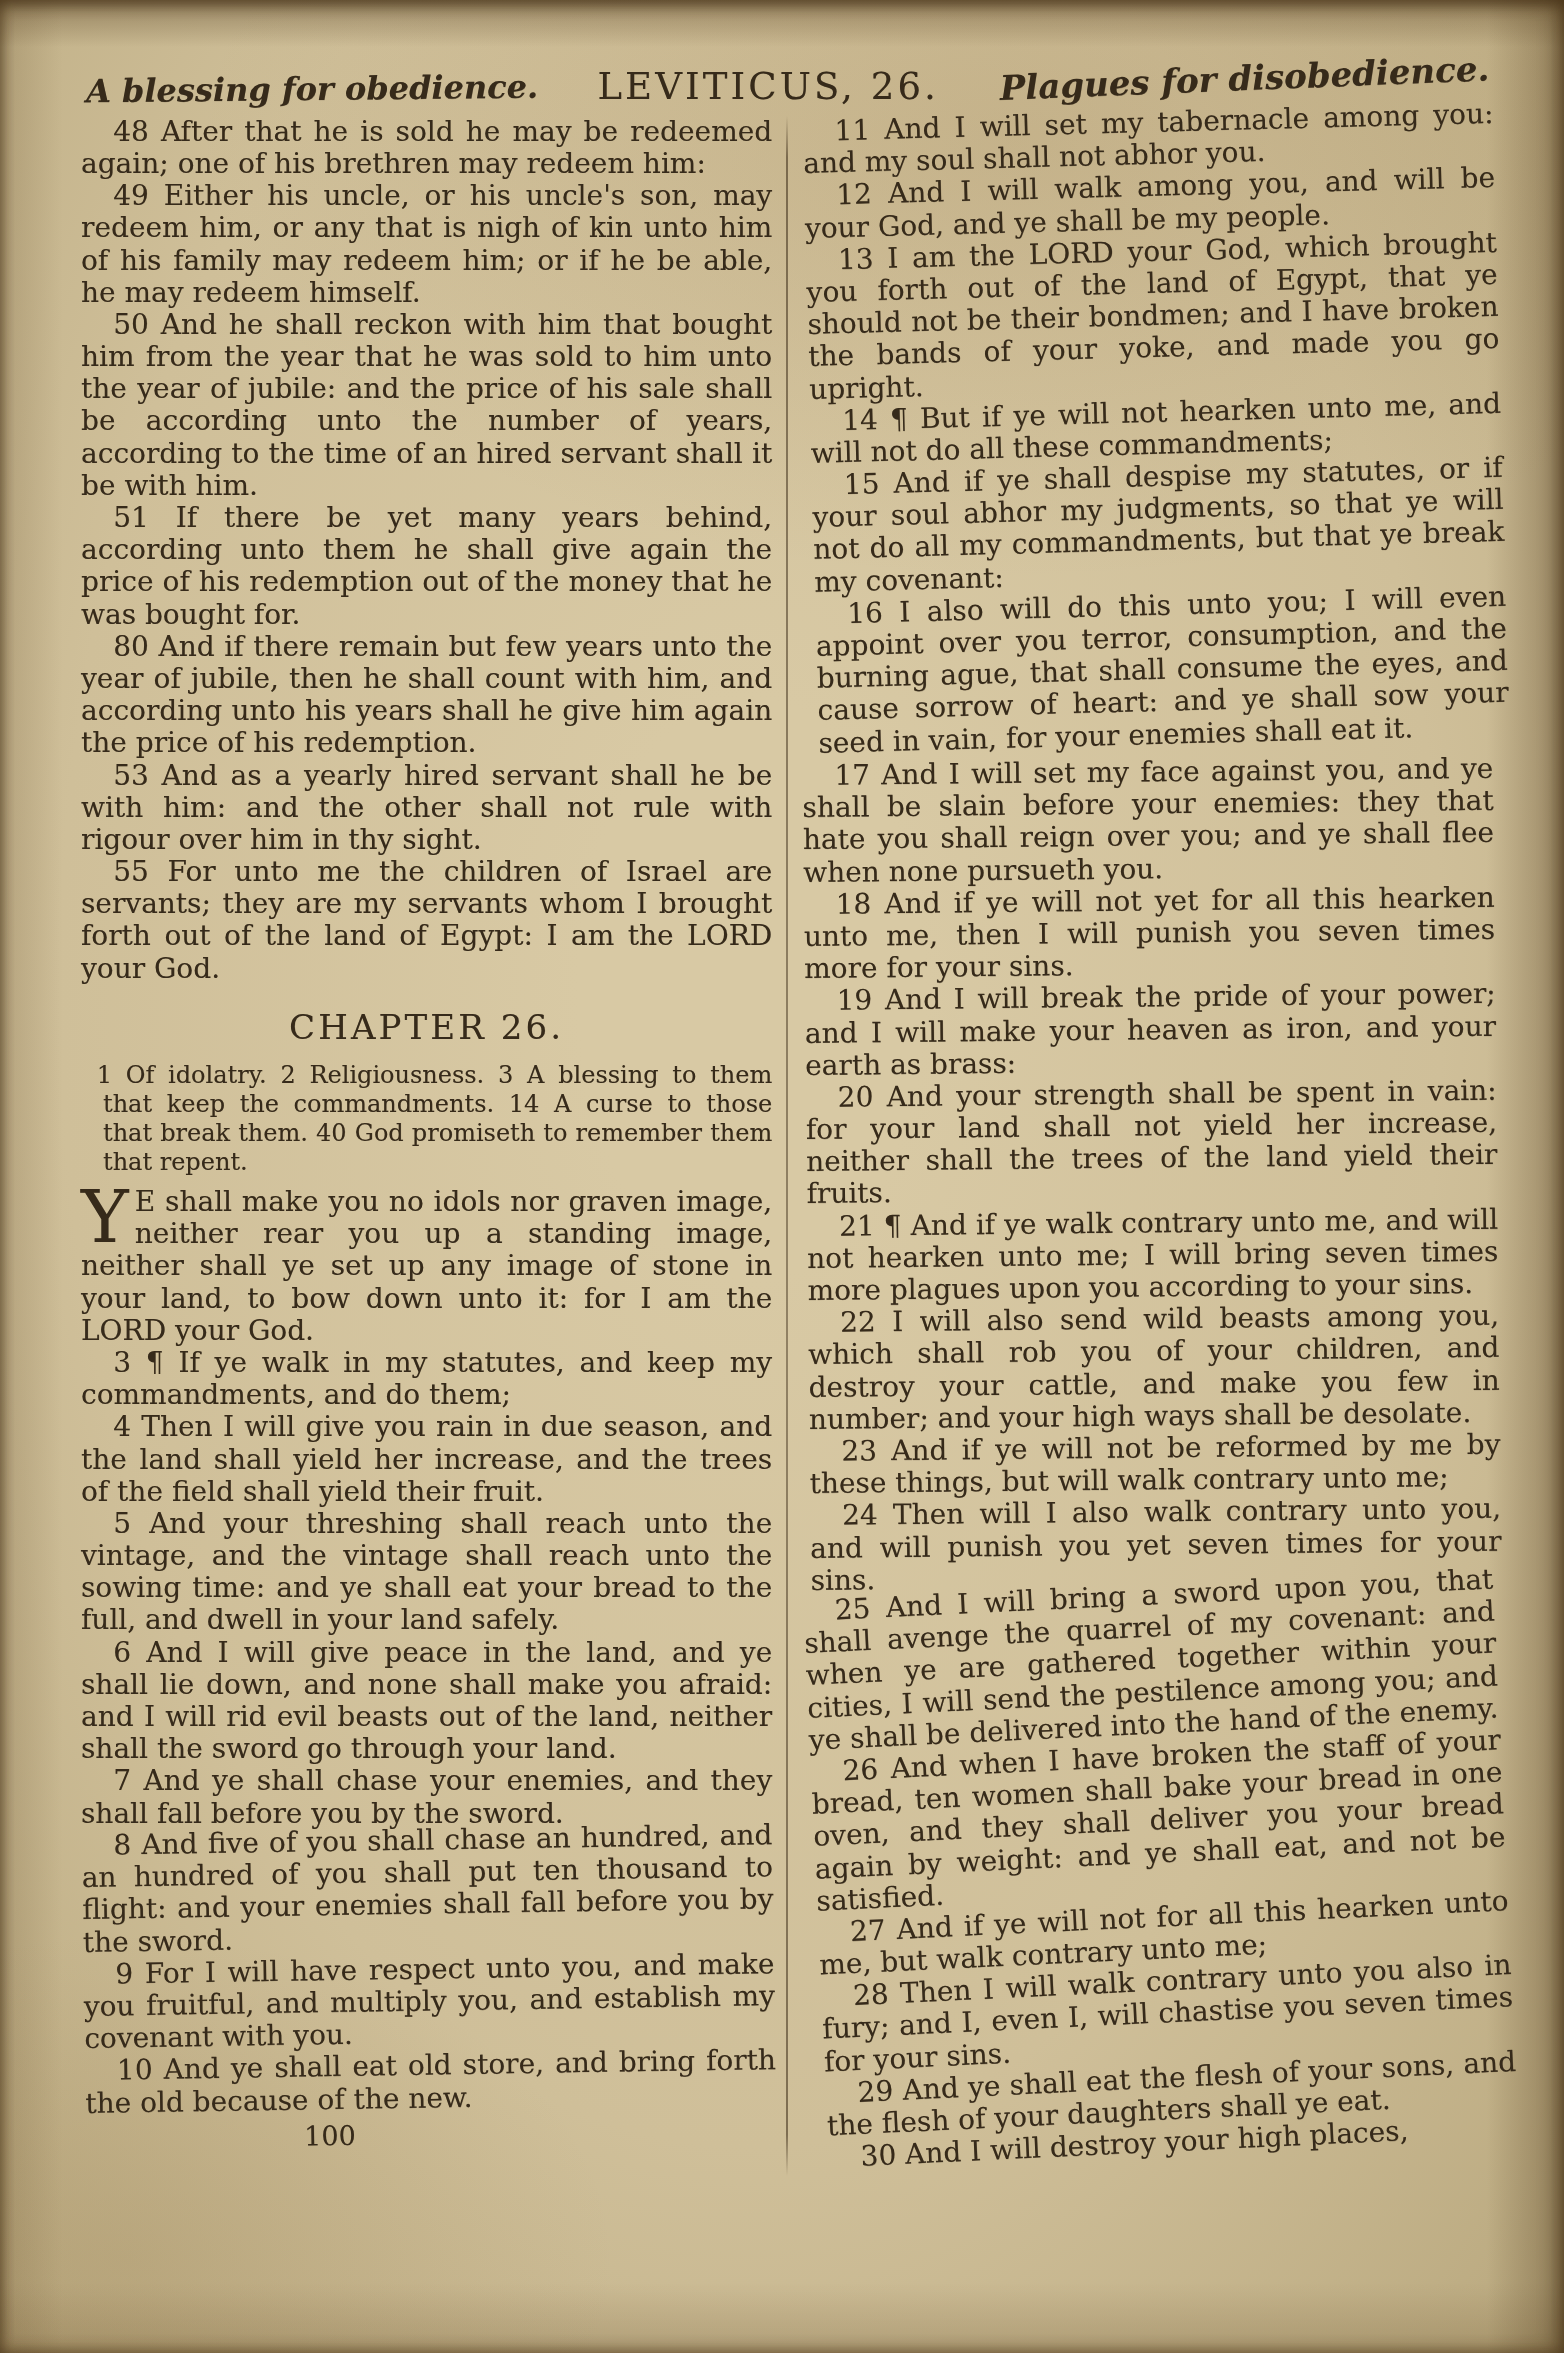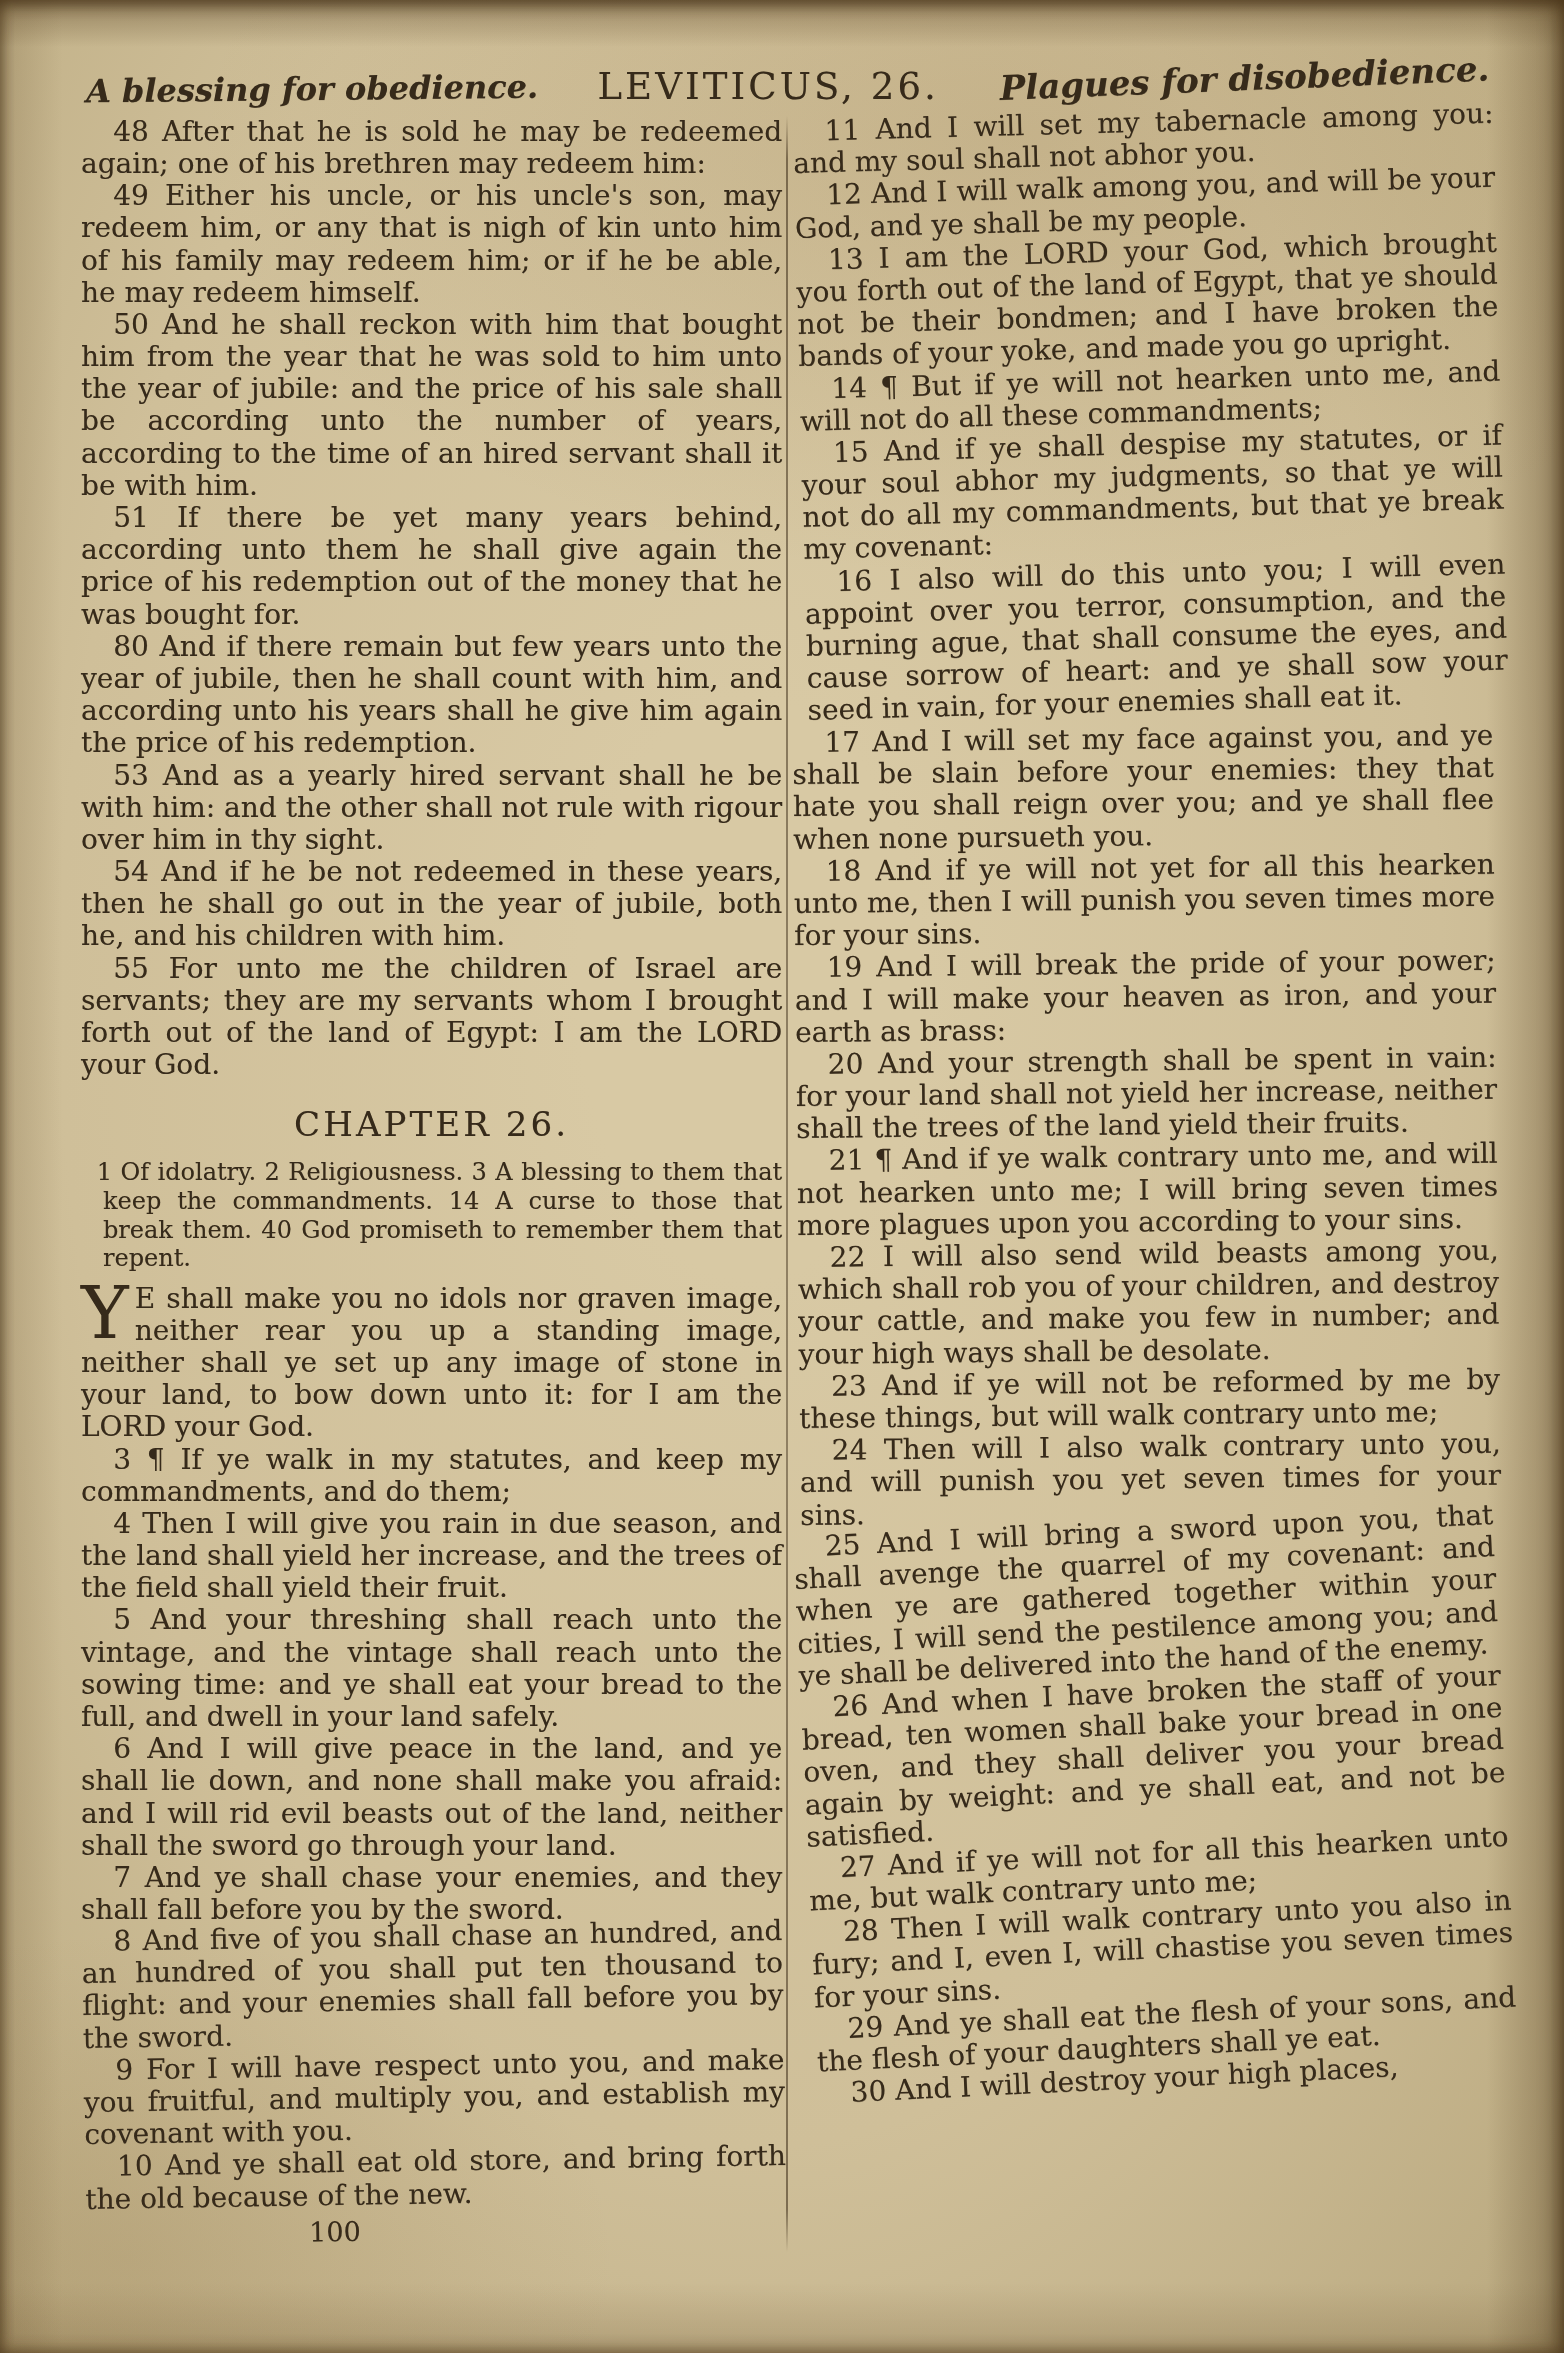--- a/index.html
+++ b/index.html
@@ -55,21 +55,21 @@
     font-weight: bold;
     font-size: 34px;
     margin-top: 0;
     transform: rotate(-2.3deg);
     transform-origin: left top;
   }
 
   
   .columns {
     display: flex;
-    gap: 4px;
+    gap: 14px;
     margin-top: 7.8px;
     align-items: stretch;
   }
   .col {
     flex: 1;
     font-size: 28px;
     line-height: 1.15;
     text-align: justify;
   }
   .divider {
@@ -139,21 +139,20 @@
 
   <div class="columns">
 
     <div class="col col-left">
       <p class="verse">48 After that he is sold he may be redeemed again; one of his brethren may redeem him:</p>
       <p class="verse">49 Either his uncle, or his uncle's son, may redeem him, or any that is nigh of kin unto him of his family may redeem him; or if he be able, he may redeem himself.</p>
       <p class="verse">50 And he shall reckon with him that bought him from the year that he was sold to him unto the year of jubile: and the price of his sale shall be according unto the number of years, according to the time of an hired servant shall it be with him.</p>
       <p class="verse">51 If there be yet many years behind, according unto them he shall give again the price of his redemption out of the money that he was bought for.</p>
       <p class="verse">80 And if there remain but few years unto the year of jubile, then he shall count with him, and according unto his years shall he give him again the price of his redemption.</p>
       <p class="verse">53 And as a yearly hired servant shall he be with him: and the other shall not rule with rigour over him in thy sight.</p>
-      <p class="verse">54 And if he be not redeemed in these years, then he shall go out in the year of jubile, both he, and his children with him.</p>
       <p class="verse">55 For unto me the children of Israel are servants; they are my servants whom I brought forth out of the land of Egypt: I am the LORD your God.</p>
 
       <h2 class="chapter-heading">CHAPTER 26.</h2>
       <p class="chapter-summary">1 Of idolatry. 2 Religiousness. 3 A blessing to them that keep the commandments. 14 A curse to those that break them. 40 God promiseth to remember them that repent.</p>
 
       <p class="verse verse-first"><span class="dropcap">Y</span><span>E shall make you no idols nor graven image, neither rear you up a standing image, neither shall ye set up any image of stone in your land, to bow down unto it: for I am the LORD your God.</span></p>
       <p class="verse">3 ¶ If ye walk in my statutes, and keep my commandments, and do them;</p>
       <p class="verse">4 Then I will give you rain in due season, and the land shall yield her increase, and the trees of the field shall yield their fruit.</p>
       <p class="verse">5 And your threshing shall reach unto the vintage, and the vintage shall reach unto the sowing time: and ye shall eat your bread to the full, and dwell in your land safely.</p>
       <p class="verse">6 And I will give peace in the land, and ye shall lie down, and none shall make you afraid: and I will rid evil beasts out of the land, neither shall the sword go through your land.</p>

